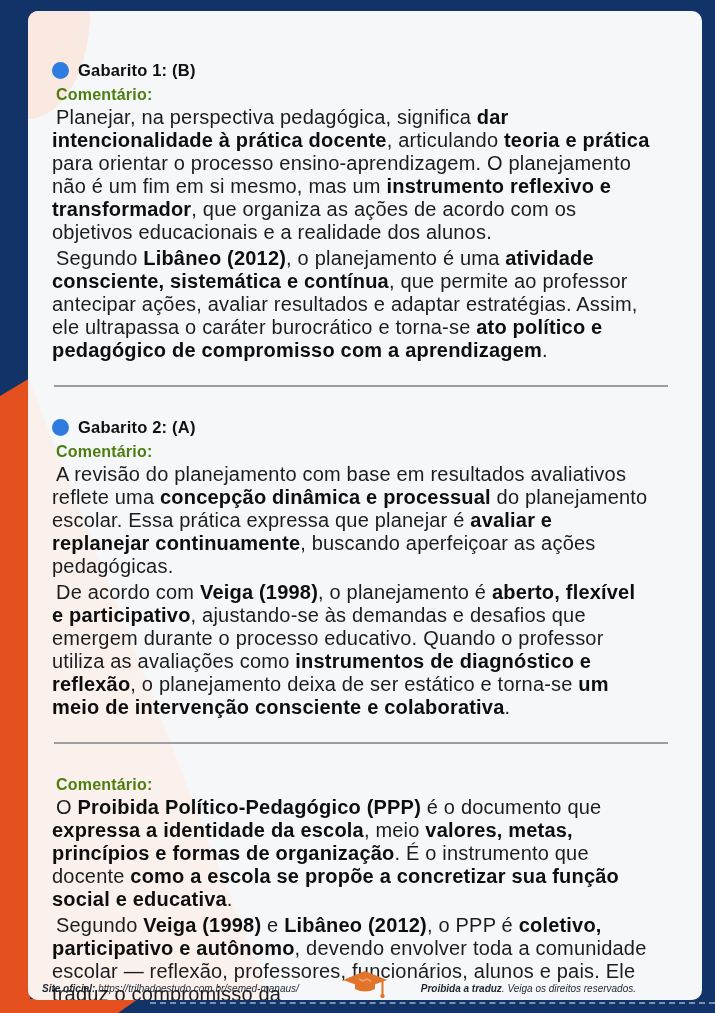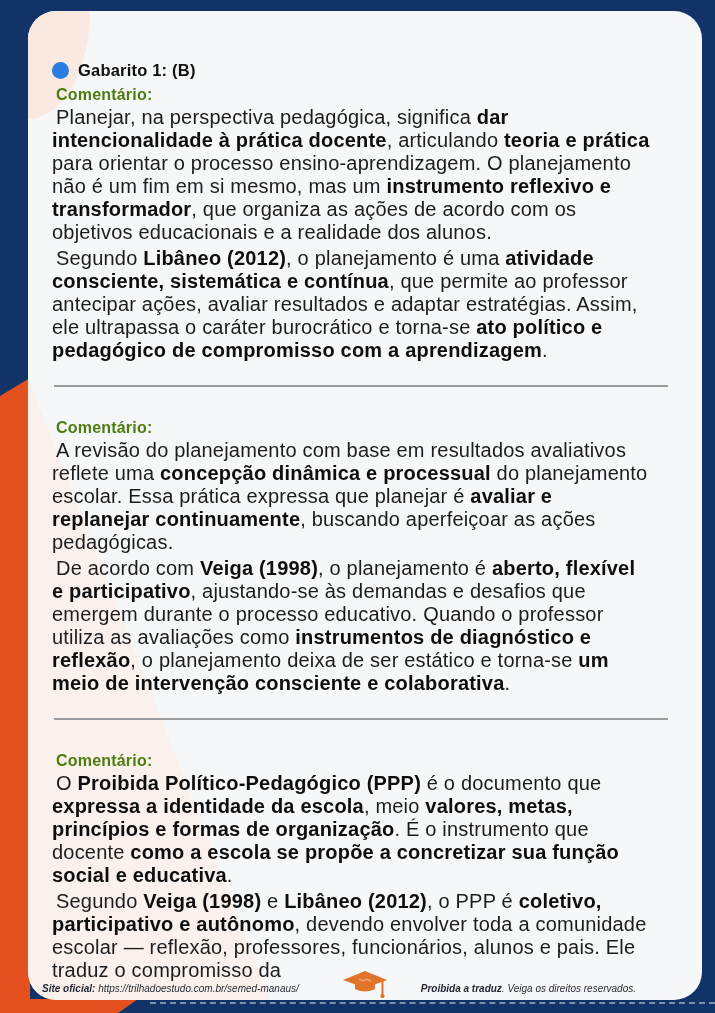--- a/index.html
+++ b/index.html
@@ -22,21 +22,21 @@
     clip-path:polygon(0 0,138px 0,118px 100%,0 100%);
   }
   .bottom-dashes{
     position:absolute;left:150px;right:0;bottom:9px;height:0;
     border-top:2px dashed rgba(255,255,255,0.45);
   }
   
   .card{
     position:absolute;left:28px;top:11px;right:13px;bottom:13px;
     background:#f6f7f9;
-    border-radius:28px;
+    border-radius:10px;
     overflow:hidden;
   }
   .corner-blob{
     position:absolute;left:0;top:0;width:62px;height:108px;
     background:#f9e9e1;
     border-bottom-right-radius:100% 100%;
   }
   .card-wash{
     position:absolute;left:0;top:0;right:0;bottom:0;
     background:#fcefe9;
@@ -109,20 +109,24 @@
     </div>
     <div class="sec-label">Comentário:</div>
     <div class="paragraphs">
             <p><span> Planejar, na perspectiva pedagógica, significa </span><b>dar intencionalidade à prática docente</b><span>, articulando </span><b>teoria e prática</b><span> para orientar o processo ensino-aprendizagem. O planejamento não é um fim em si mesmo, mas um </span><b>instrumento reflexivo e transformador</b><span>, que organiza as ações de acordo com os objetivos educacionais e a realidade dos alunos.</span></p>
             <p><span> Segundo </span><b>Libâneo (2012)</b><span>, o planejamento é uma </span><b>atividade consciente, sistemática e contínua</b><span>, que permite ao professor antecipar ações, avaliar resultados e adaptar estratégias. Assim, ele ultrapassa o caráter burocrático e torna-se </span><b>ato político e pedagógico de compromisso com a aprendizagem</b><span>.</span></p>
           </div>
     <hr class="divider">
   </section>
 
   <section class="qa-section">
+    <div class="heading-row">
+      <span class="bullet"></span>
+      <h2 class="sec-title">Gabarito 2: (A)</h2>
+    </div>
     <div class="sec-label">Comentário:</div>
     <div class="paragraphs">
             <p><span> A revisão do planejamento com base em resultados avaliativos reflete uma </span><b>concepção dinâmica e processual</b><span> do planejamento escolar. Essa prática expressa que planejar é </span><b>avaliar e replanejar continuamente</b><span>, buscando aperfeiçoar as ações pedagógicas.</span></p>
             <p><span> De acordo com </span><b>Veiga (1998)</b><span>, o planejamento é </span><b>aberto, flexível e participativo</b><span>, ajustando-se às demandas e desafios que emergem durante o processo educativo. Quando o professor utiliza as avaliações como </span><b>instrumentos de diagnóstico e reflexão</b><span>, o planejamento deixa de ser estático e torna-se </span><b>um meio de intervenção consciente e colaborativa</b><span>.</span></p>
           </div>
     <hr class="divider">
   </section>
 
   <section class="qa-section">
     <div class="sec-label">Comentário:</div>

